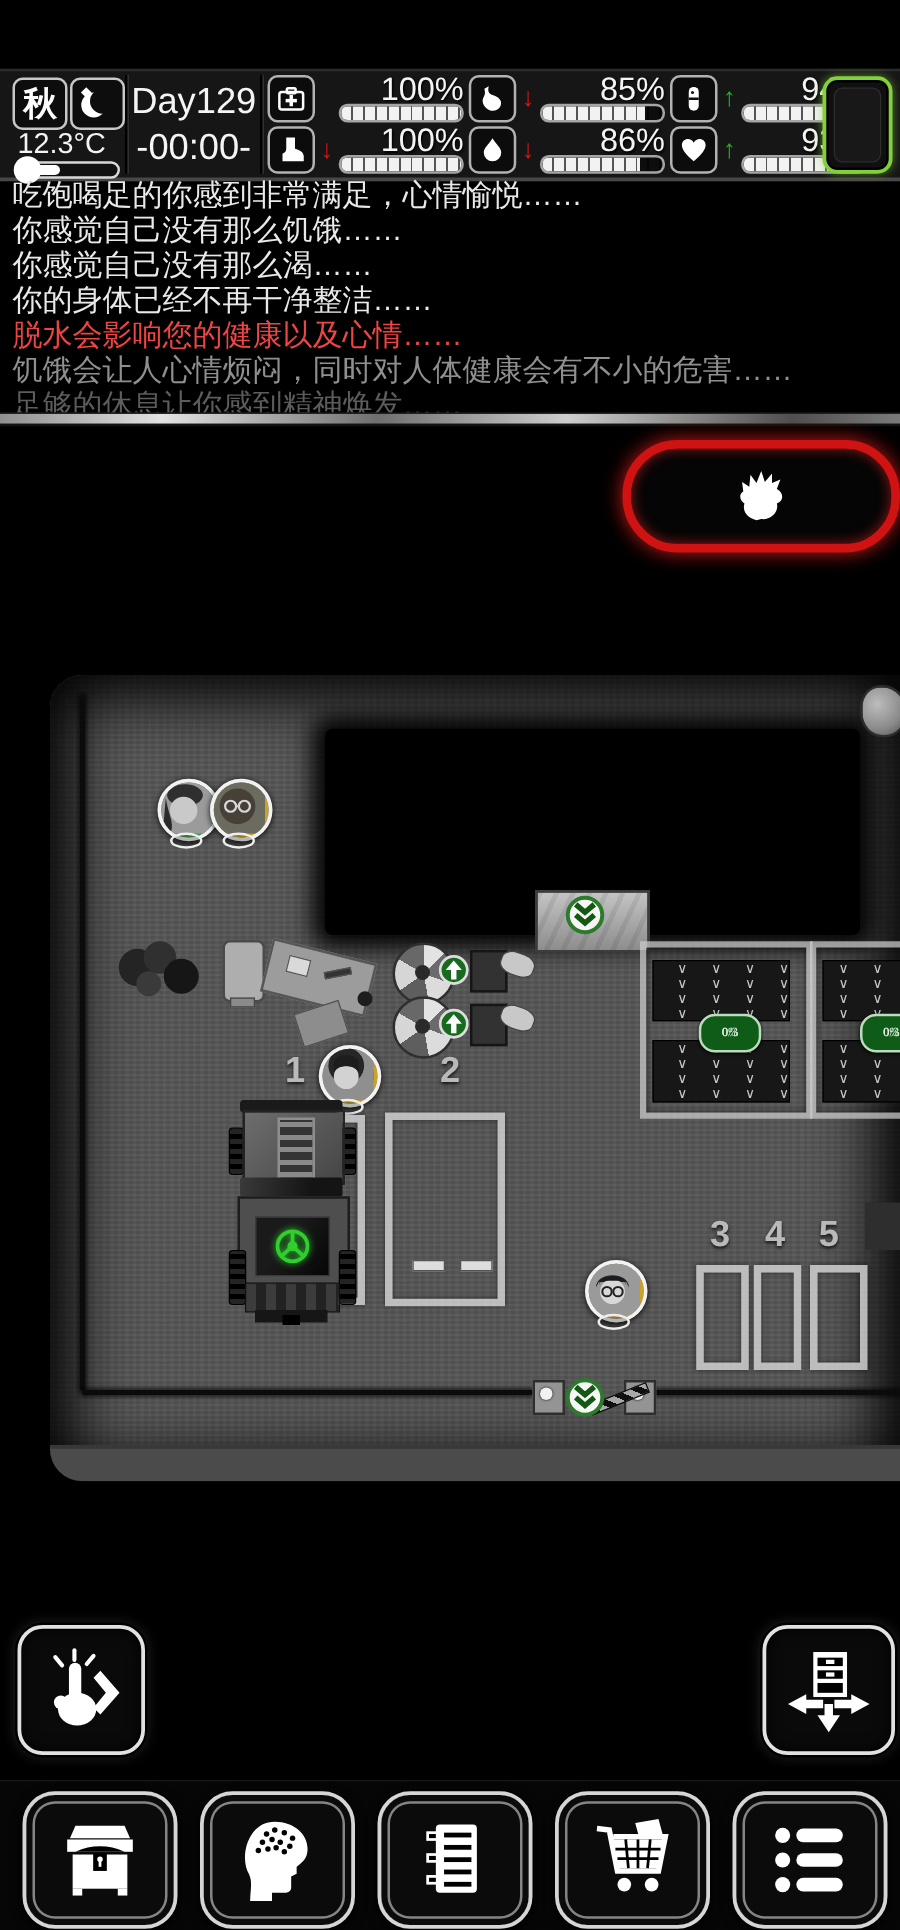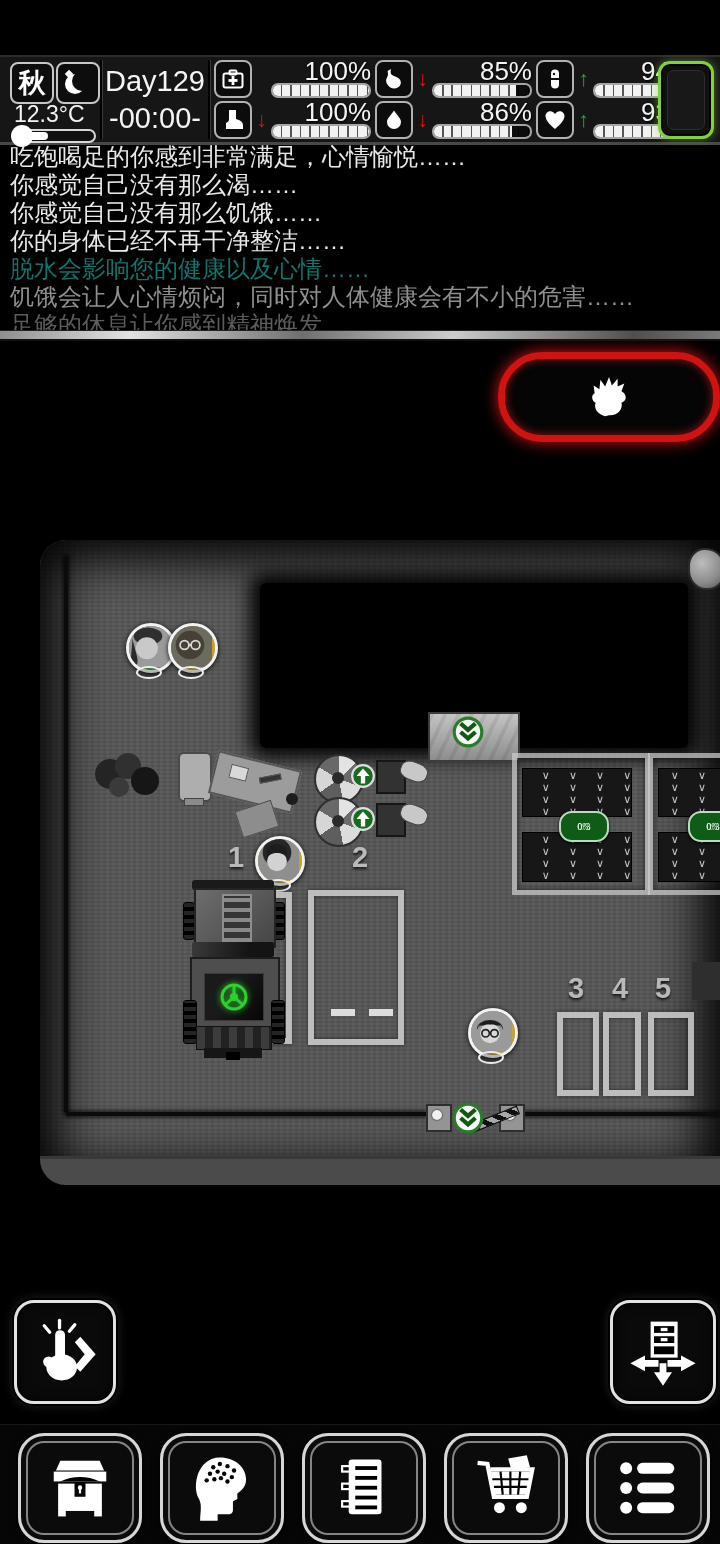--- a/index.html
+++ b/index.html
@@ -38,21 +38,21 @@
   .bar-fill{position:absolute;left:0;top:0;bottom:0;background:#f2f2f2;}
   .bar::after{content:"";position:absolute;inset:0;background:repeating-linear-gradient(90deg,transparent 0 8px,rgba(0,0,0,.65) 8px 9.5px);}
   .device{position:absolute;right:6px;top:4px;width:50px;height:72px;border:3px solid #84cf3c;border-radius:12px;
           background:#101010;box-shadow:0 0 8px rgba(130,205,60,.55), inset 0 0 0 2px #000;}
   .device-screen{position:absolute;inset:6px;border:1px solid #2d2d2d;border-radius:7px;background:#181818;}
 
   
   .log{position:absolute;left:0;top:143px;width:720px;height:187px;overflow:hidden;}
   .logline{padding-left:10px;font-size:24px;line-height:28px;white-space:nowrap;text-shadow:1px 1px 2px #000;}
   .tone-bright{color:#e9e9e9;}
-  .tone-medium{color:#0f766e;}
+  .tone-medium{color:#ef4444;}
   .tone-dim{color:#8f8f8f;}
   .tone-faint{color:#5c5c5c;}
   .log-divider{position:absolute;left:0;top:330px;width:720px;height:8px;border-top:1px solid #222;border-bottom:2px solid #111;
     background:linear-gradient(90deg,#8f8f8f,#e2e2e2 18%,#6f6f6f 42%,#cdcdcd 63%,#4f4f4f 88%,#7a7a7a);}
 
   
   .timer{position:absolute;left:498px;top:352px;width:208px;height:76px;border:7px solid #cf1212;border-radius:44px;
          background:#050505;box-shadow:0 0 16px rgba(255,30,30,.8), inset 0 0 10px rgba(255,40,40,.55);
          display:flex;align-items:center;justify-content:center;gap:8px;}
   .timer-text{font-size:37px;color:#f5f5f5;letter-spacing:1px;}
@@ -248,22 +248,22 @@
       </div>
     </div>
 
     <div class="device">
       <div class="device-screen"></div>
     </div>
   </div>
 
   <div class="log">
     <div class="logline tone-bright">吃饱喝足的你感到非常满足，心情愉悦……</div>
+    <div class="logline tone-bright">你感觉自己没有那么饥饿……</div>
     <div class="logline tone-bright">你感觉自己没有那么渴……</div>
-    <div class="logline tone-bright">你感觉自己没有那么饥饿……</div>
     <div class="logline tone-bright">你的身体已经不再干净整洁……</div>
     <div class="logline tone-medium">脱水会影响您的健康以及心情……</div>
     <div class="logline tone-dim">饥饿会让人心情烦闷，同时对人体健康会有不小的危害……</div>
     <div class="logline tone-faint">足够的休息让你感到精神焕发……</div>
   </div>
   <div class="log-divider"></div>
 
   <div class="timer">
     <svg width="46" height="46" viewBox="0 0 48 48">
       <path d="M20 44 C12 42 8 36 10 30 C6 28 5 22 9 20 L8 12 L14 16 L15 6 L20 13 L24 3 L27 12 L33 5 L33 13 L40 10 L37 18 C43 21 43 28 37 30 C39 37 32 44 24 43 Z" fill="#fff"></path>

